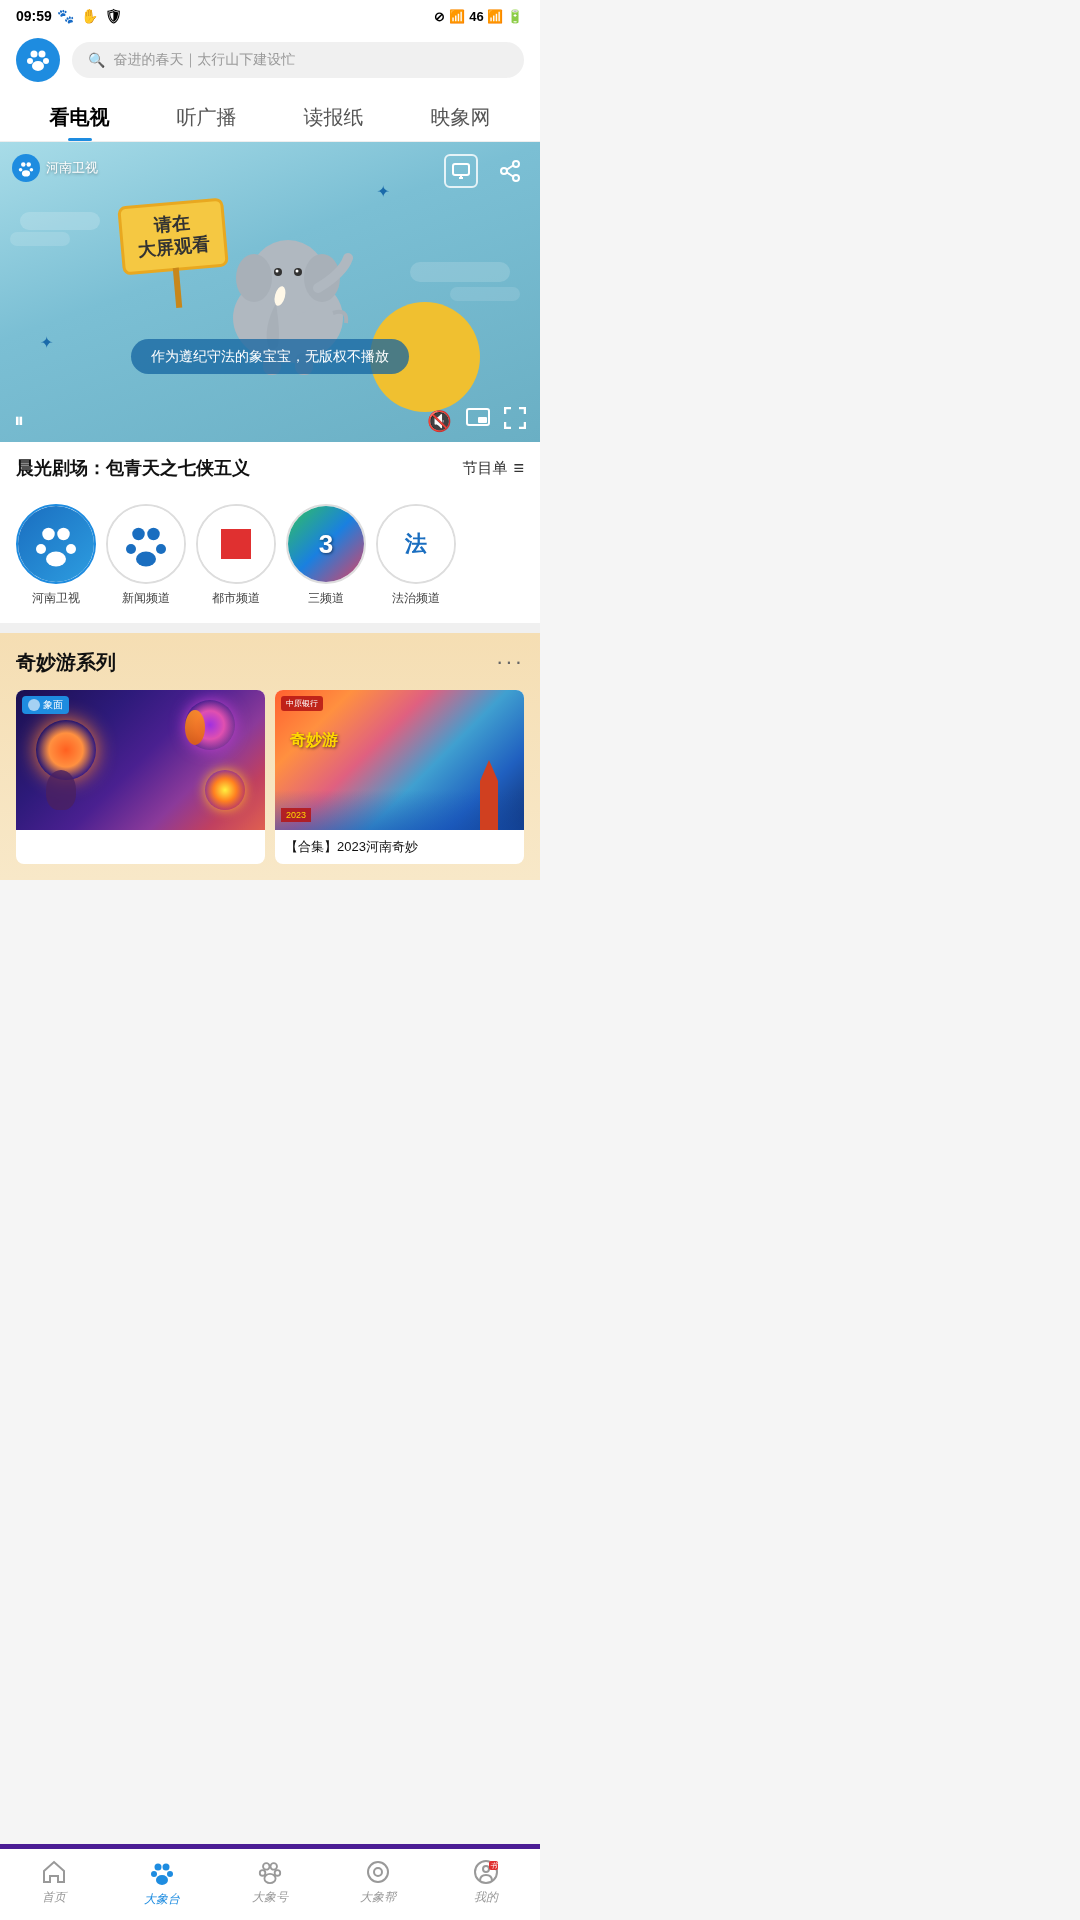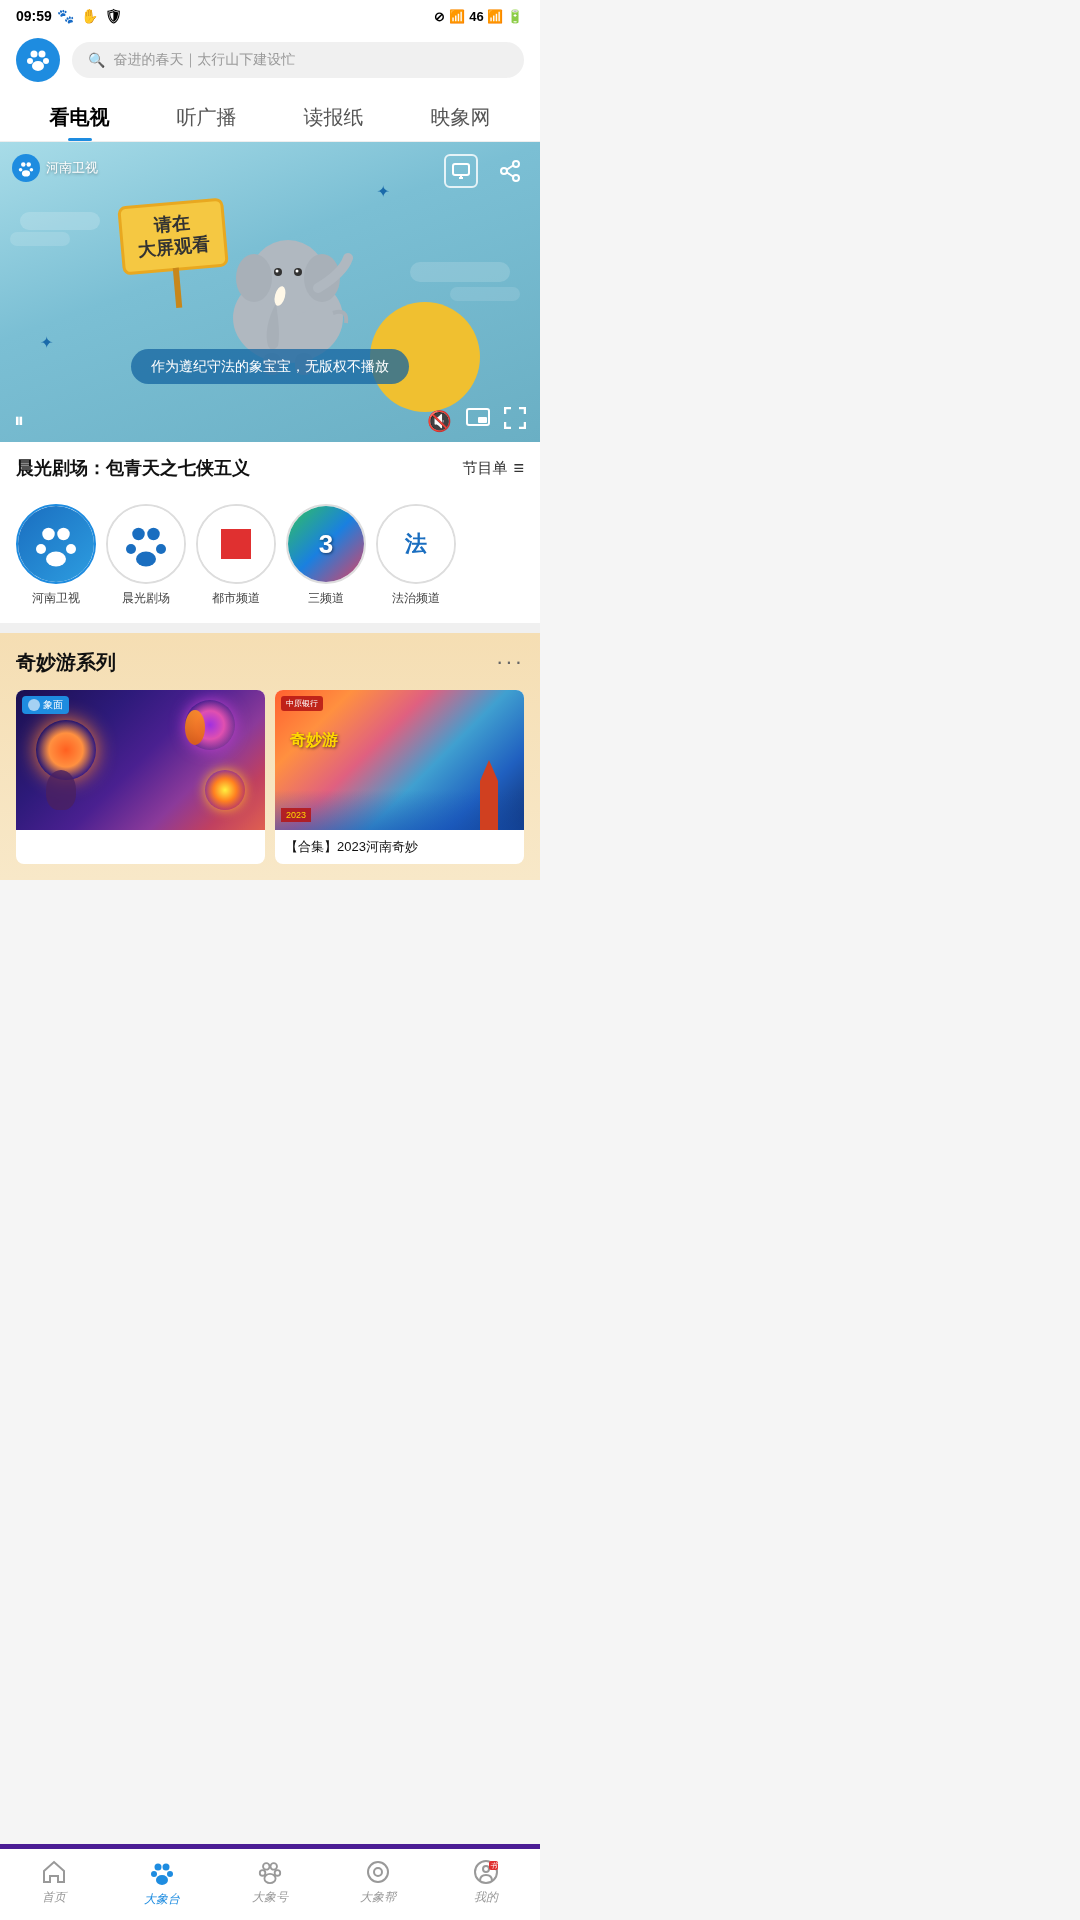--- a/index.html
+++ b/index.html
@@ -224,21 +224,21 @@
     
     .sparkle {
       position: absolute;
       color: #1a6aaa;
       font-size: 16px;
     }
 
     
     .subtitle-bar {
       position: absolute;
-      bottom: 58px;
+      bottom: 68px;
       left: 50%;
       transform: translateX(-50%);
       background: rgba(20, 100, 160, 0.75);
       border-radius: 20px;
       padding: 8px 20px;
       white-space: nowrap;
       z-index: 10;
       margin-top: 24px;
     }
     .subtitle-text { color: #fff; font-size: 14px; }
@@ -673,21 +673,21 @@
       <div class="ch-news">
         <svg viewBox="0 0 40 40" width="50" height="50">
           <circle cx="14" cy="12" r="5" fill="#1a6ec0"></circle>
           <circle cx="26" cy="12" r="5" fill="#1a6ec0"></circle>
           <circle cx="8" cy="24" r="4" fill="#1a6ec0"></circle>
           <circle cx="32" cy="24" r="4" fill="#1a6ec0"></circle>
           <ellipse cx="20" cy="32" rx="8" ry="6" fill="#1a6ec0"></ellipse>
         </svg>
       </div>
     </div>
-    <span class="channel-label">晨光剧场</span>
+    <span class="channel-label">新闻频道</span>
   </div>
 
   <div class="channel-item">
     <div class="channel-circle">
       <div class="ch-dushi">
         <div class="red-square"></div>
       </div>
     </div>
     <span class="channel-label">都市频道</span>
   </div>

